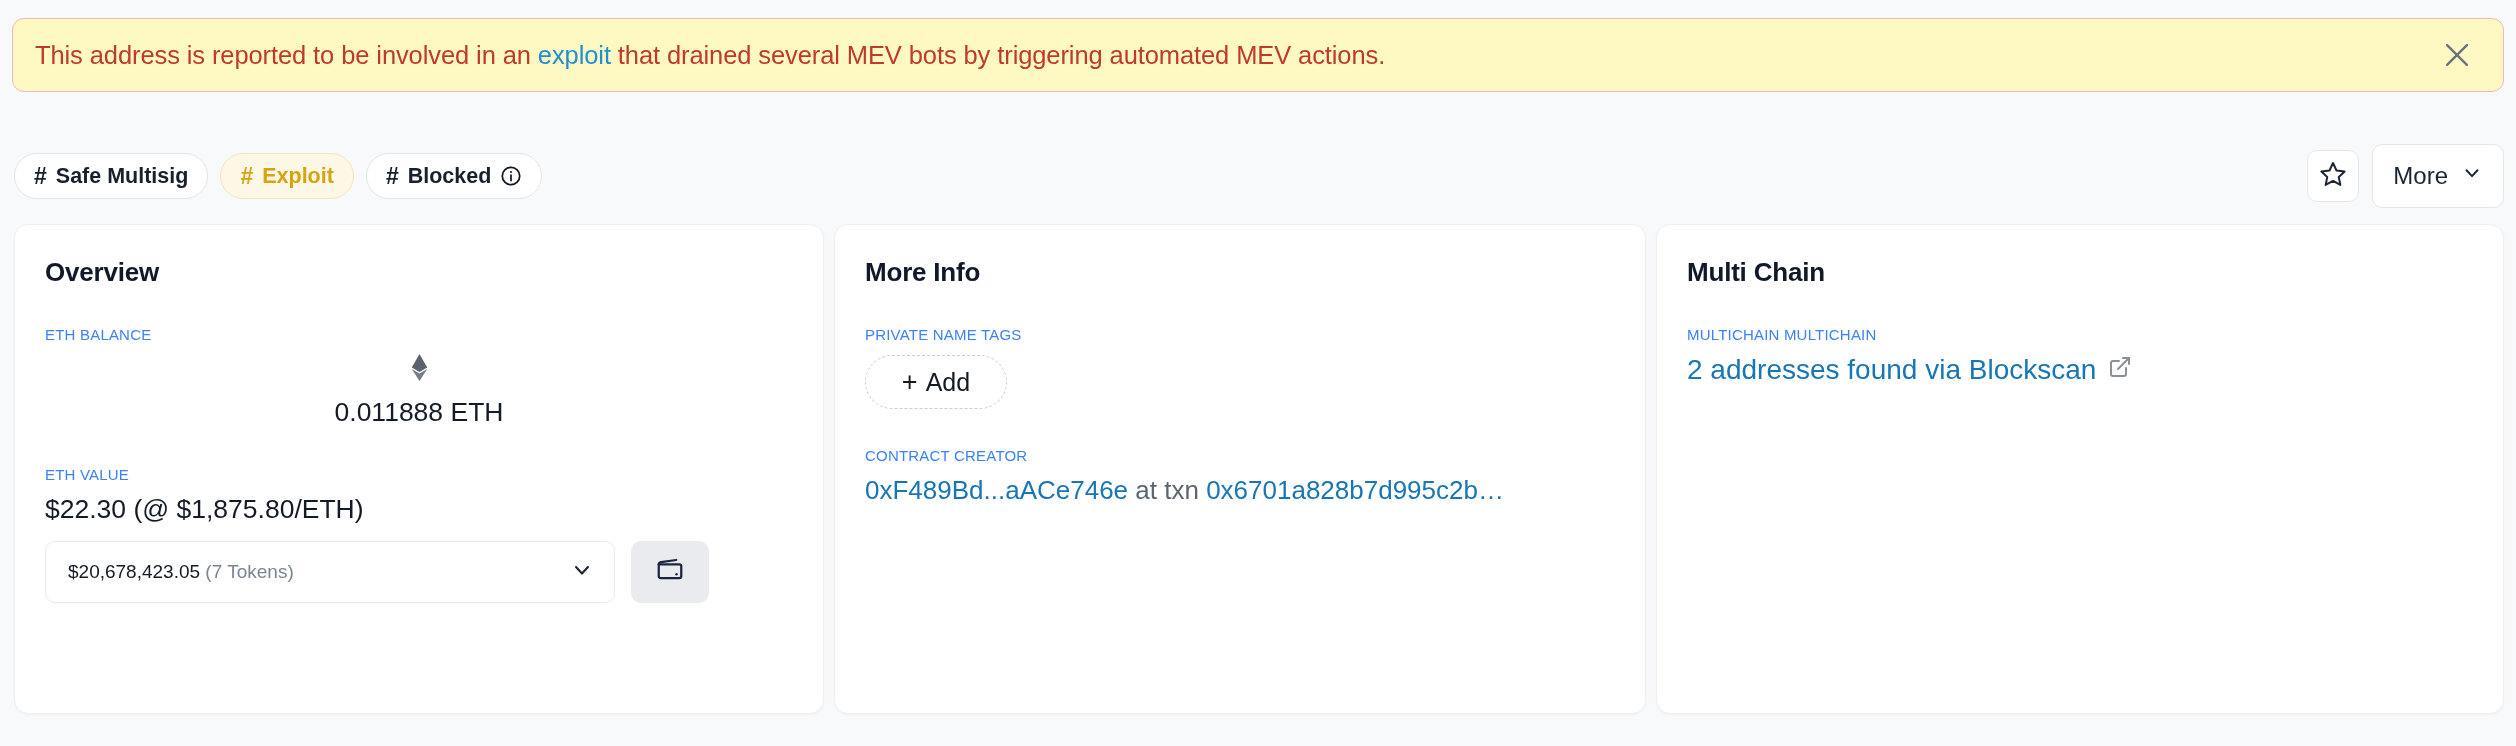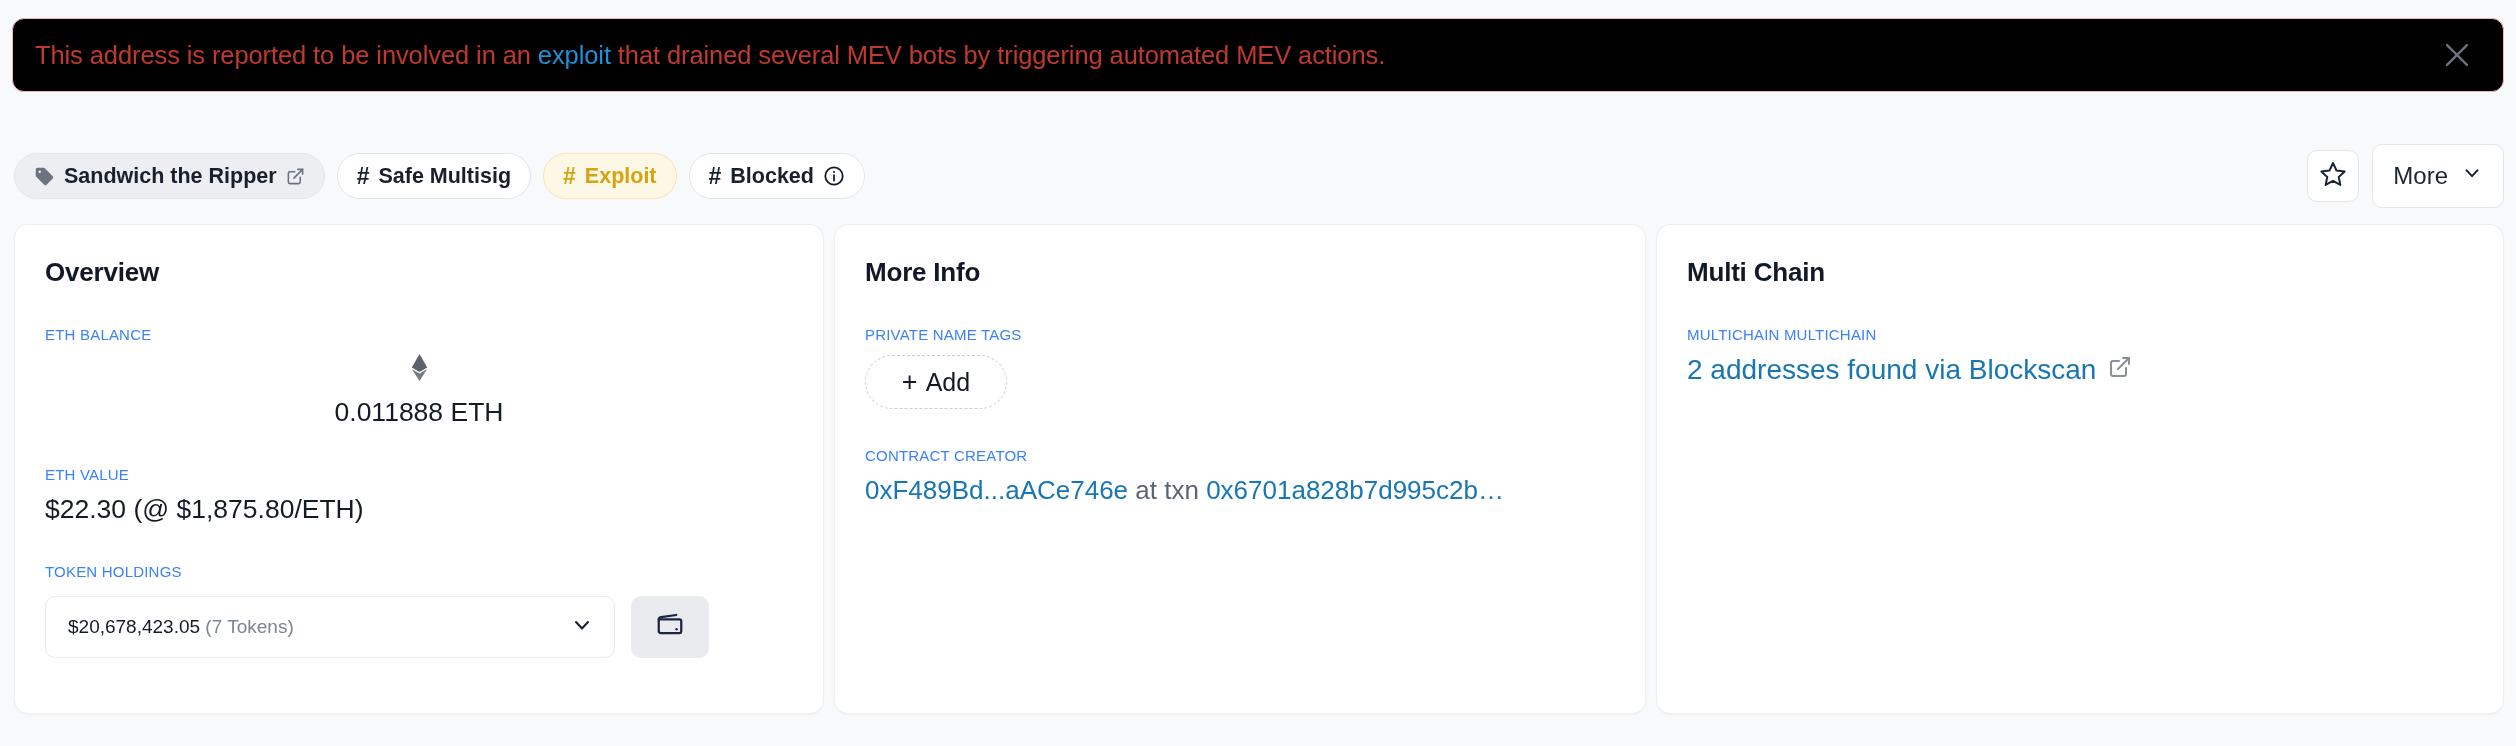--- a/index.html
+++ b/index.html
@@ -22,21 +22,21 @@
   }
 
   
   .alert {
     position: absolute;
     left: 12px;
     top: 18px;
     width: 2492px;
     height: 74px;
     box-sizing: border-box;
-    background: #000000;
+    background: #fef9c3;
     border: 1px solid #f1b7bc;
     border-radius: 12px;
     display: flex;
     align-items: center;
     justify-content: space-between;
     padding: 0 26px 0 22px;
   }
   .alert-text {
     font-size: 25.5px;
     color: #c0392f;
@@ -274,35 +274,20 @@
       <svg width="34" height="34" viewBox="0 0 24 24" fill="none" stroke="#6b7280" stroke-width="1.7" stroke-linecap="round">
         <line x1="5" y1="5" x2="19" y2="19"></line>
           <line x1="19" y1="5" x2="5" y2="19"></line>
       </svg>
     </div>
   </div>
 
   <div class="tagrow">
     <div class="tags">
 
-      <div class="badge badge-grey">
-        <span class="badge-icon">
-          <svg width="21" height="21" viewBox="0 0 24 24" fill="#6b7280">
-            <path d="M21.4 11.6l-9-9A2 2 0 0 0 11 2H4a2 2 0 0 0-2 2v7a2 2 0 0 0 .6 1.4l9 9a2 2 0 0 0 2.8 0l7-7a2 2 0 0 0 0-2.8zM6.5 8A1.5 1.5 0 1 1 8 6.5 1.5 1.5 0 0 1 6.5 8z"></path>
-          </svg>
-        </span>
-        <span>Sandwich the Ripper</span>
-        <span class="badge-icon">
-          <svg width="19" height="19" viewBox="0 0 24 24" fill="none" stroke="#6b7280" stroke-width="2" stroke-linecap="round" stroke-linejoin="round">
-            <path d="M18 13v6a2 2 0 0 1-2 2H5a2 2 0 0 1-2-2V8a2 2 0 0 1 2-2h6"></path>
-            <polyline points="15 3 21 3 21 9"></polyline>
-              <line x1="10" y1="14" x2="21" y2="3"></line>
-          </svg>
-        </span>
-      </div>
 
       <div class="badge badge-white">
         <span class="hash">#</span>
         <span>Safe Multisig</span>
       </div>
 
       <div class="badge badge-warn">
         <span class="hash">#</span>
         <span>Exploit</span>
       </div>
@@ -352,21 +337,20 @@
             <path d="M13 0 L25 21 L13 28 L1 21 Z" fill="#5b626e"></path>
             <path d="M13 30.5 L25 23.5 L13 42 L1 23.5 Z" fill="#767d89"></path>
           </svg>
         </span>
         <span>0.011888 ETH</span>
       </div>
 
       <div class="field-label">ETH VALUE</div>
       <div class="field-value field-value-plain">$22.30 (@ $1,875.80/ETH)</div>
 
-      <div class="field-label">TOKEN HOLDINGS</div>
       <div class="token-row">
         <div class="token-select">
           <span class="token-amount"><span>$20,678,423.05</span>
             <span class="token-count">(7 Tokens)</span></span>
           <span>
             <svg width="24" height="24" viewBox="0 0 24 24" fill="none" stroke="#1c2433" stroke-width="2.1" stroke-linecap="round" stroke-linejoin="round">
               <polyline points="6 9 12 15.5 18 9"></polyline>
             </svg>
           </span>
         </div>

